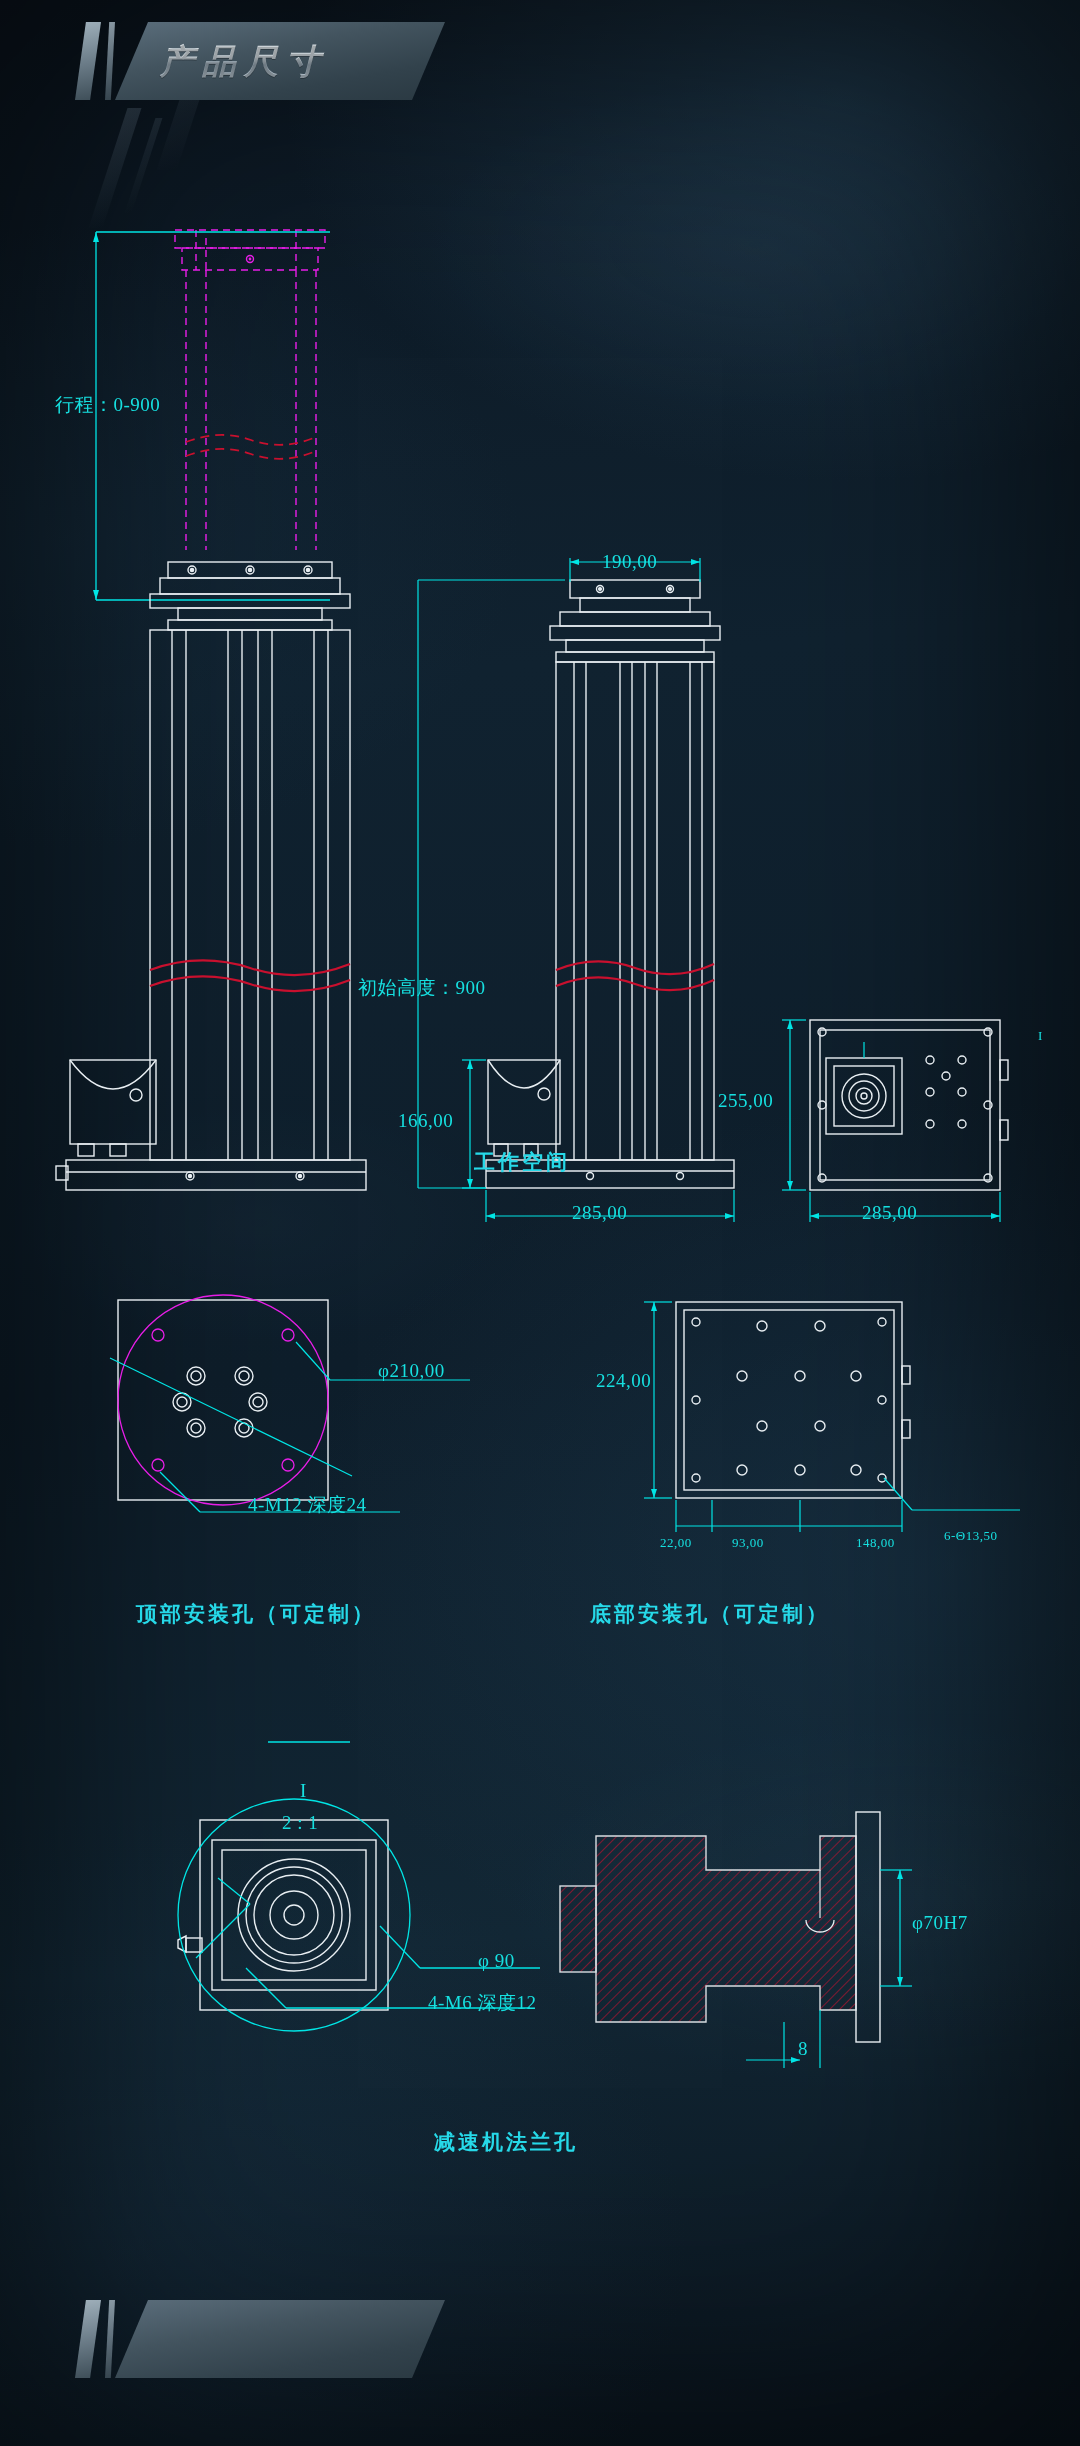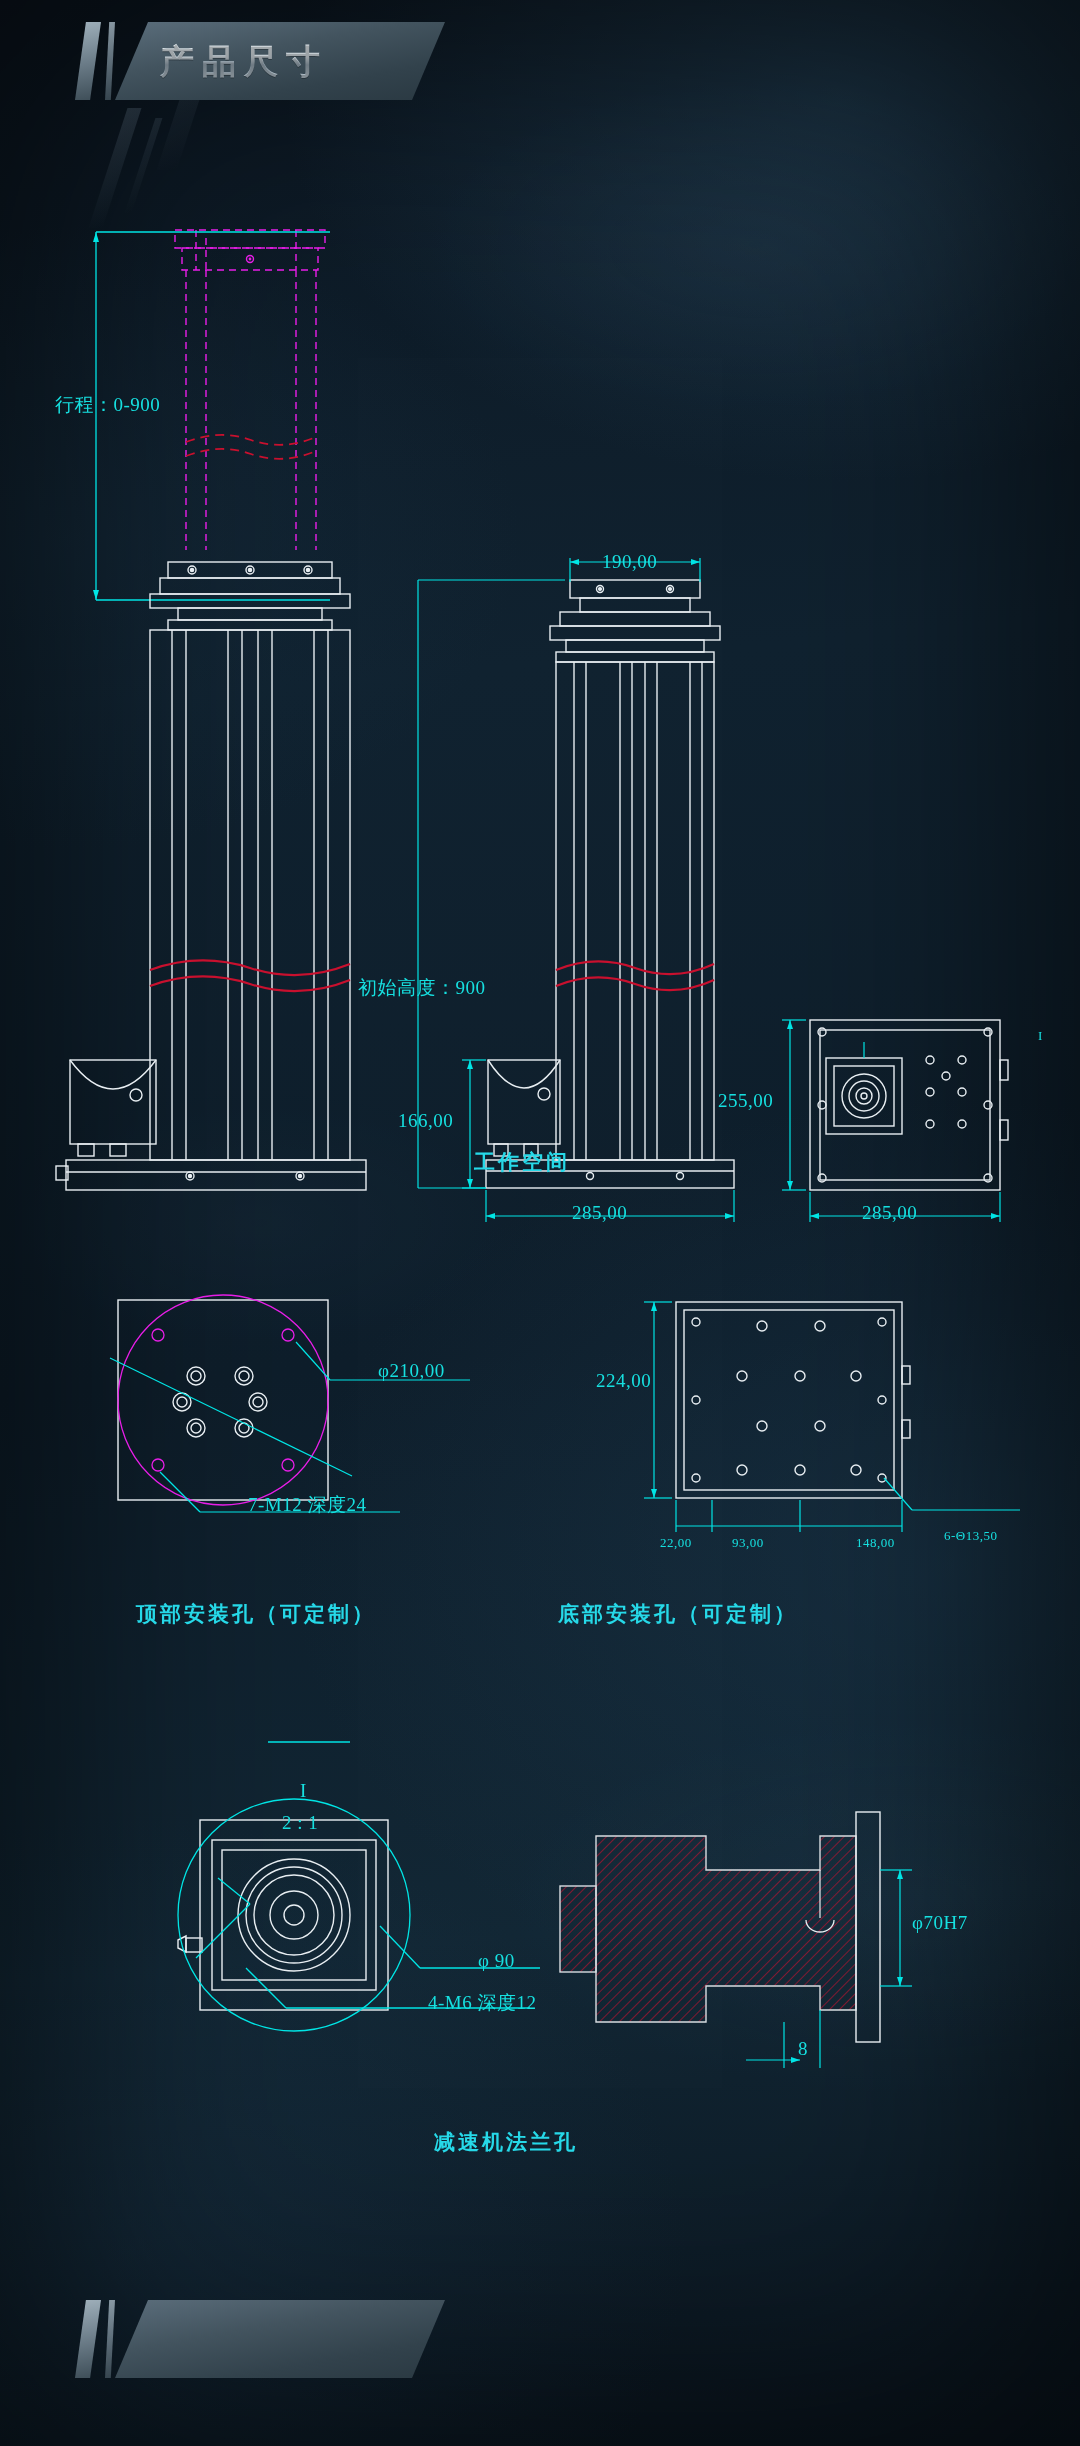--- a/index.html
+++ b/index.html
@@ -37,20 +37,21 @@
     background:linear-gradient(170deg,#9fb0bb 0%,#6d7e8a 50%,#3d4d57 100%);}
   .banner .s1{left:20px;width:26px;clip-path:polygon(42% 0,100% 0,58% 100%,0 100%);}
   .banner .s2{left:50px;width:10px;clip-path:polygon(42% 0,100% 0,58% 100%,0 100%);opacity:.85;}
   .banner .btxt{
     position:absolute;left:105px;top:0;height:78px;line-height:78px;
     font-size:34px;font-weight:700;letter-spacing:8px;
     color:#d7dee3;
     background:linear-gradient(180deg,#f2f6f8 0%,#cfd8de 45%,#94a4b0 55%,#e6edf1 100%);
     -webkit-background-clip:text;background-clip:text;-webkit-text-fill-color:transparent;
     text-shadow:0 1px 0 rgba(0,0,0,.25);
+    font-style:italic;
   }
   .deco-streak{position:absolute;background:linear-gradient(160deg,rgba(150,175,195,.35),rgba(150,175,195,0));}
 
   
   .cad{position:absolute;}
   .lbl{position:absolute;color:#16e0e0;font-family:"Liberation Serif","DejaVu Serif",serif;
        font-size:19px;white-space:nowrap;letter-spacing:.5px;}
   .lbl.sm{font-size:13px;}
   .cap{position:absolute;color:#26d9e8;font-size:21px;font-weight:700;letter-spacing:3px;white-space:nowrap;text-align:center;}
   svg{overflow:visible;}
@@ -302,21 +303,21 @@
     <line x1="296" y1="62" x2="330" y2="100"></line>
     <line x1="330" y1="100" x2="470" y2="100"></line>
 
     <line x1="160" y1="192" x2="200" y2="232"></line>
     <line x1="200" y1="232" x2="400" y2="232"></line>
   </g>
 </svg>
 </div>
 
 <div class="lbl" style="left:378px;top:1360px;">φ210,00</div>
-<div class="lbl" style="left:248px;top:1492px;">7-M12  深度24</div>
+<div class="lbl" style="left:248px;top:1492px;">4-M12  深度24</div>
 <div class="cap" style="left:136px;top:1600px;">顶部安装孔（可定制）</div>
 
 <div class="cad" style="left:0;top:1280px;width:1080px;height:330px;">
 <svg width="1080" height="330" viewBox="0 0 1080 330">
   <g stroke="#e8eef2" fill="none" stroke-width="1.4">
     <rect x="676" y="22" width="226" height="196"></rect>
     <rect x="684" y="30" width="210" height="180"></rect>
     <circle cx="696" cy="42" r="4"></circle>
         <circle cx="882" cy="42" r="4"></circle>
     <circle cx="696" cy="198" r="4"></circle>
@@ -354,21 +355,21 @@
     <line x1="912" y1="230" x2="1020" y2="230"></line>
   </g>
 </svg>
 </div>
 
 <div class="lbl" style="left:596px;top:1370px;">224,00</div>
 <div class="lbl sm" style="left:660px;top:1535px;">22,00</div>
 <div class="lbl sm" style="left:732px;top:1535px;">93,00</div>
 <div class="lbl sm" style="left:828px;top:1535px;margin-left:28px;">148,00</div>
 <div class="lbl sm" style="left:944px;top:1528px;">6-Θ13,50</div>
-<div class="cap" style="left:558px;top:1600px;">底部安装孔（可定制）</div>
+<div class="cap" style="left:590px;top:1600px;">底部安装孔（可定制）</div>
 
 <div class="cad" style="left:0;top:1700px;width:1080px;height:450px;">
 <svg width="1080" height="450" viewBox="0 0 1080 450">
 
   <g stroke="#00e5e5" stroke-width="1.4" fill="none">
     <line x1="268" y1="42" x2="350" y2="42"></line>
   </g>
 
   <g stroke="#e8eef2" fill="none" stroke-width="1.4">
     <rect x="200" y="120" width="188" height="190"></rect>

